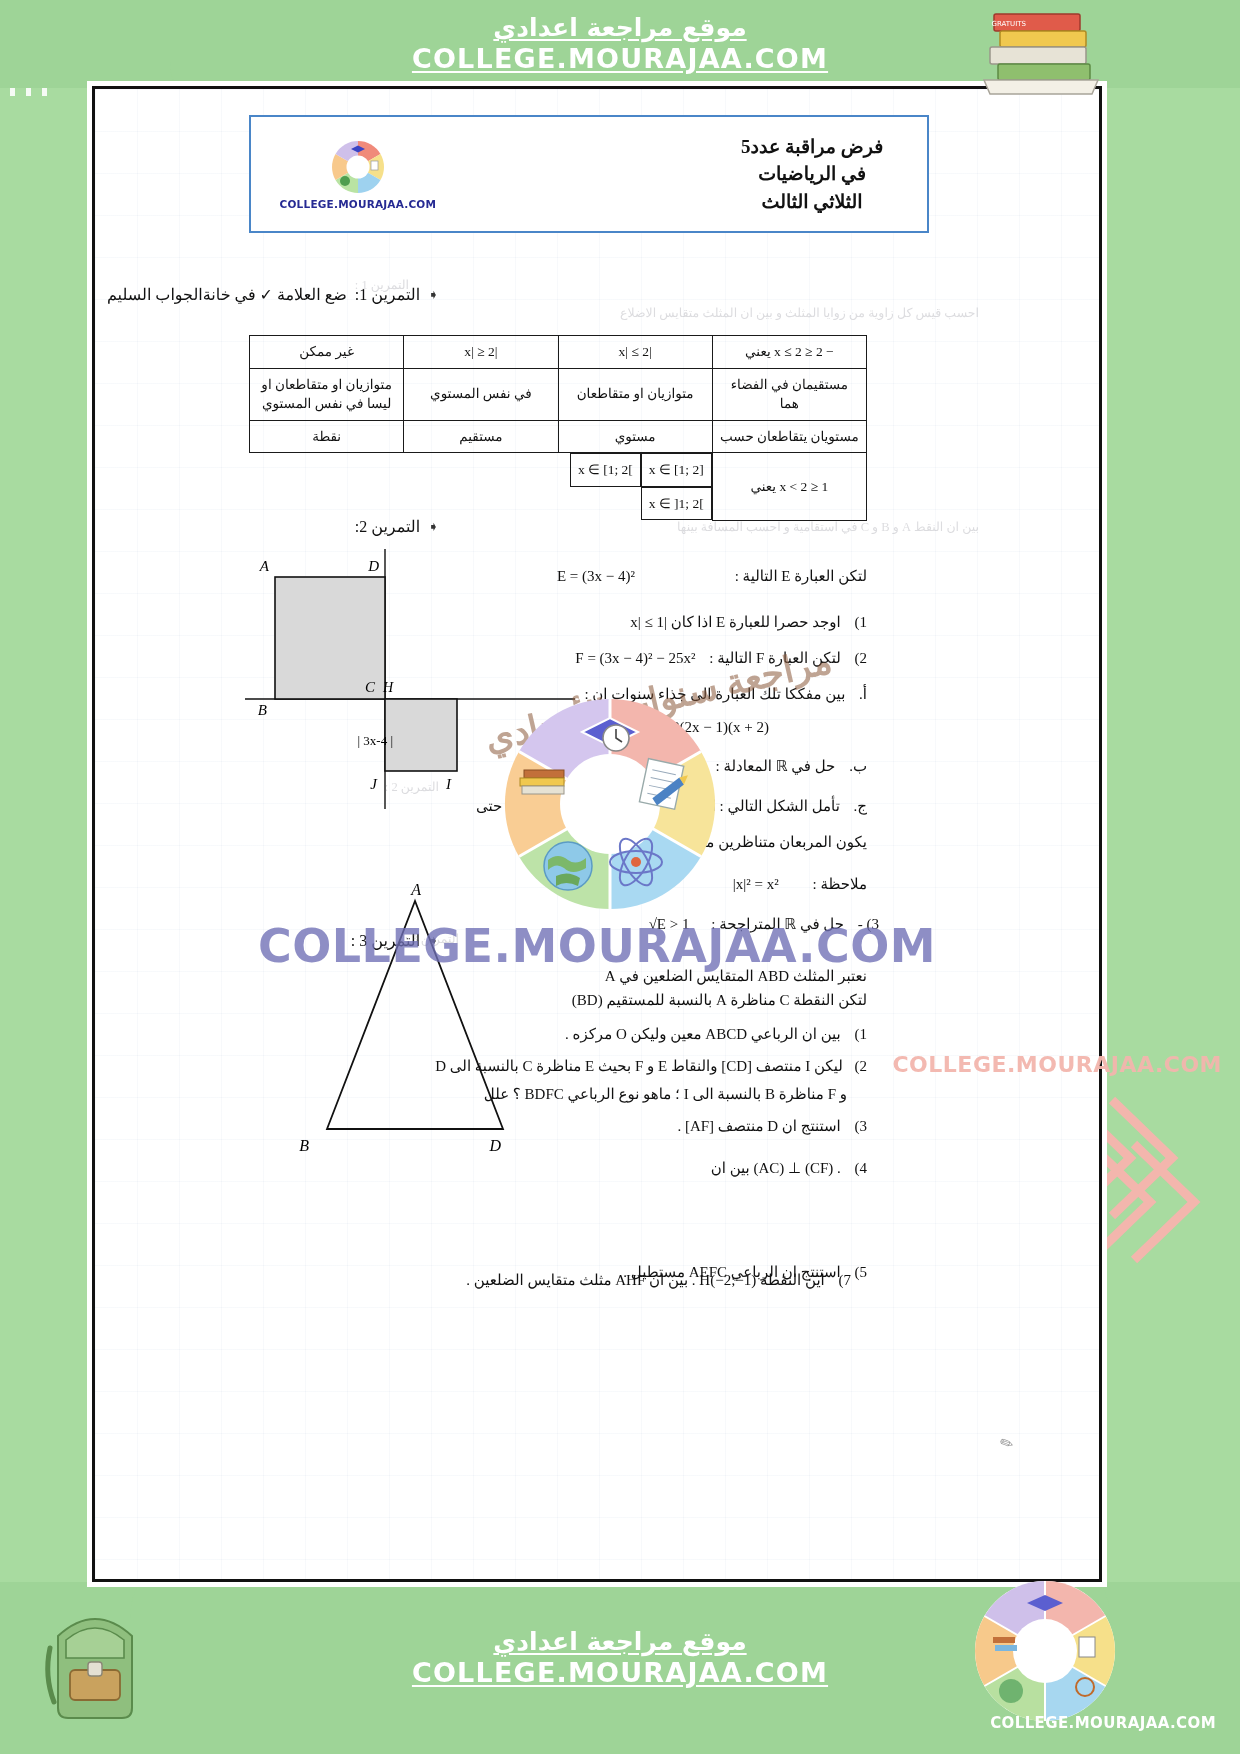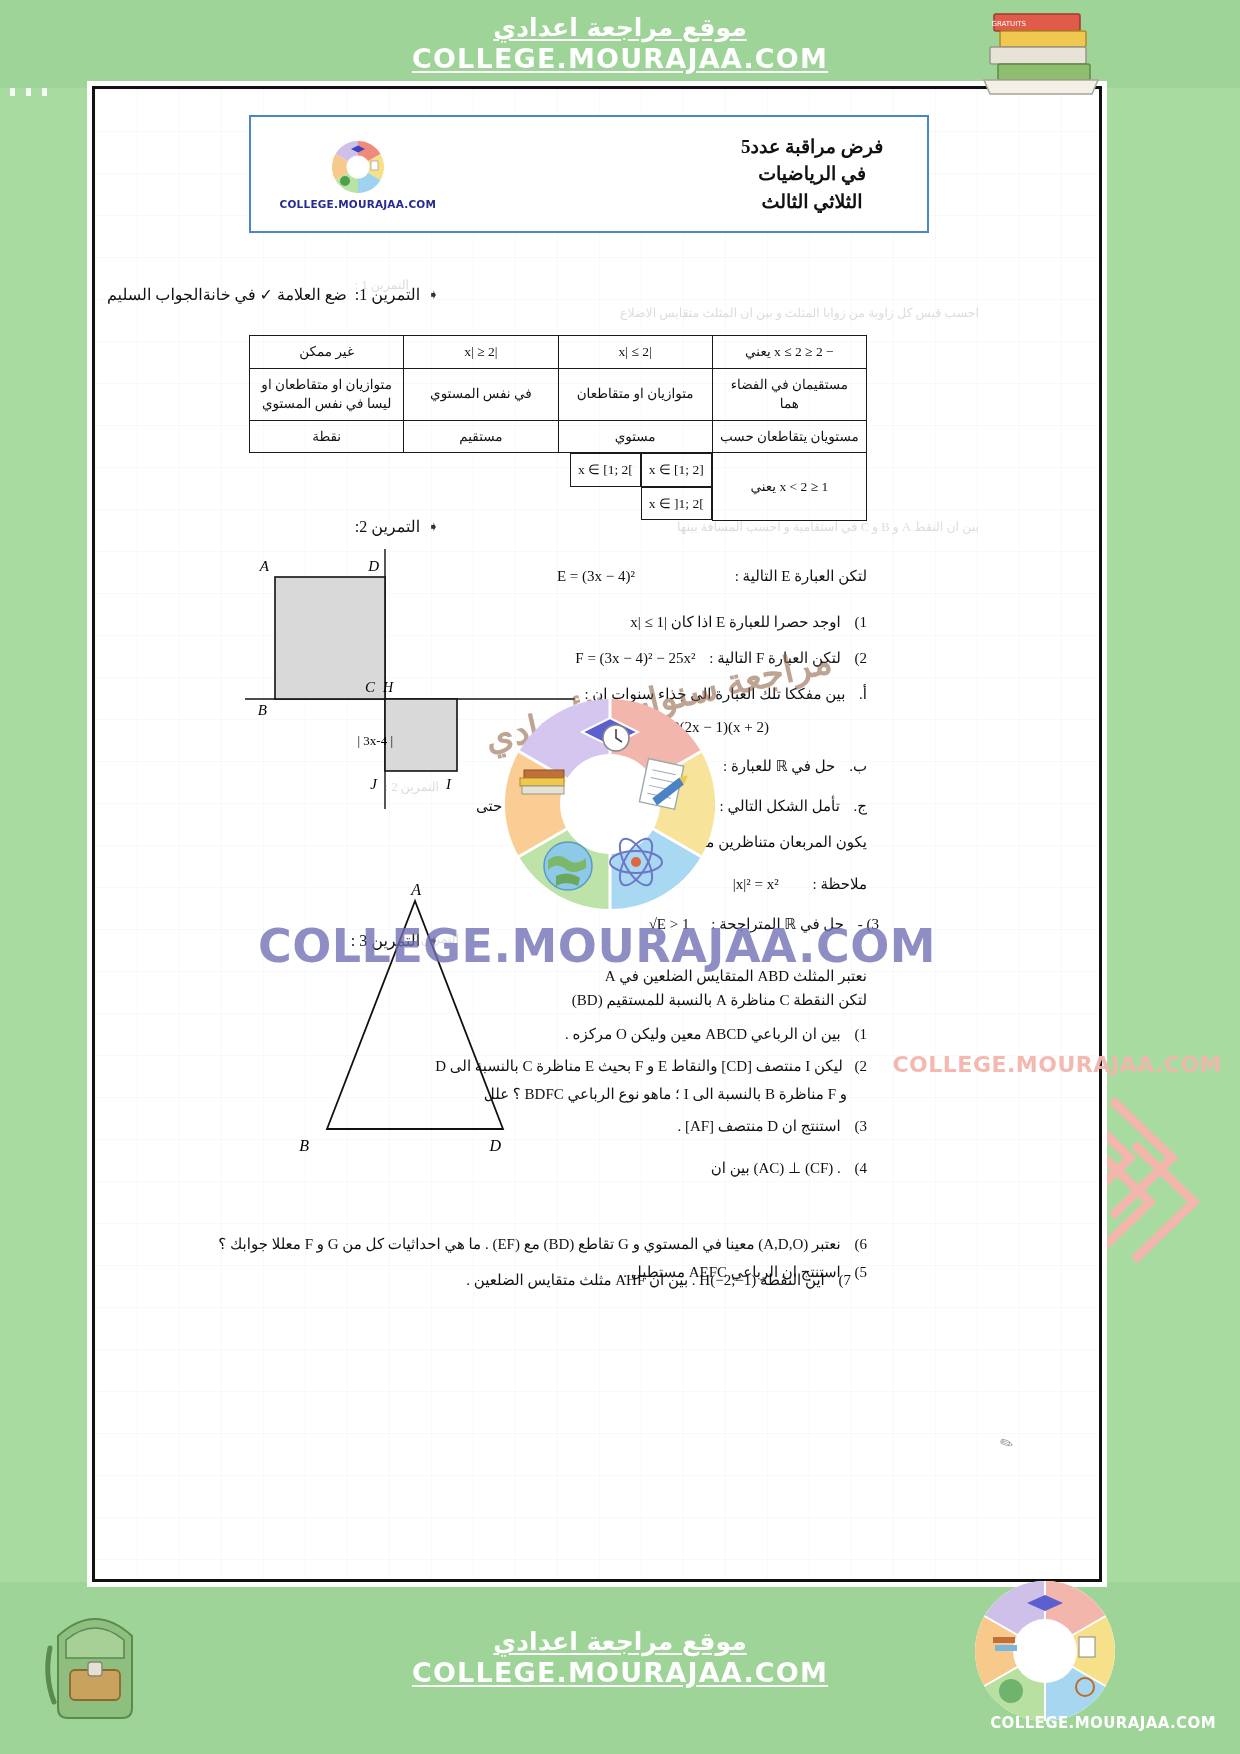--- a/index.html
+++ b/index.html
@@ -375,21 +375,21 @@
   <div class="line" style="right:232px; top:596px;">
     <span class="num">أ.</span>
     <span style="margin-right:10px;">بين مفككا تلك العبارة الى جذاء سنوات ان :</span>
   </div>
   <div class="line" style="right:330px; top:630px;">
     <span class="mth">F = −8(2x − 1)(x + 2)</span>
   </div>
 
   <div class="line" style="right:232px; top:668px;">
     <span class="num">ب.</span>
-    <span style="margin-right:10px;">حل في ℝ للعبارة :</span>
+    <span style="margin-right:10px;">حل في ℝ المعادلة :</span>
     <span class="mth" style="margin-right:24px;">F=0</span>
   </div>
 
   <div class="line" style="right:232px; top:708px;">
     <span class="num">ج.</span>
     <span style="margin-right:10px;">تأمل الشكل التالي : ابحث عن العدد الحقيقي الموجب x حتى</span>
   </div>
   <div class="line" style="right:232px; top:744px;">
     <span>يكون المربعان متناظرين مركزيا حول C</span>
   </div>
@@ -505,24 +505,20 @@
     <span style="margin-right:10px;">استنتج ان D منتصف [AF] .</span>
   </div>
   <div class="line" style="right:232px; top:1070px;">
     <span class="num">4)</span>
     <span class="mth" style="margin-right:10px;">بين ان (AC) ⊥ (CF) .</span>
   </div>
   <div class="line" style="right:232px; top:1174px;">
     <span class="num">5)</span>
     <span style="margin-right:10px;">استنتج ان الرباعي AEFC مستطيل .</span>
   </div>
-  <div class="line" style="right:232px; top:1146px;">
-    <span class="num">6)</span>
-    <span style="margin-right:10px;">نعتبر (A,D,O) معينا في المستوي و G تقاطع (BD) مع (EF) . ما هي  احداثيات كل من G و F معللا جوابك ؟</span>
-  </div>
   <div class="line" style="right:248px; top:1182px;">
     <span class="num">7)</span>
     <span style="margin-right:10px;">اين النقطة (1−;2−)H . بين ان AHF مثلث متقايس الضلعين .</span>
   </div>
 
   <div class="fig-tri">
     <svg width="300" height="280" viewBox="0 0 300 280">
       <polygon points="130,22 42,250 218,250" fill="none" stroke="#111" stroke-width="1.8"></polygon>
       <text x="136" y="16" font-size="16" font-style="italic" font-family="Liberation Serif, serif">A</text>
       <text x="24" y="272" font-size="16" font-style="italic" font-family="Liberation Serif, serif">B</text>

